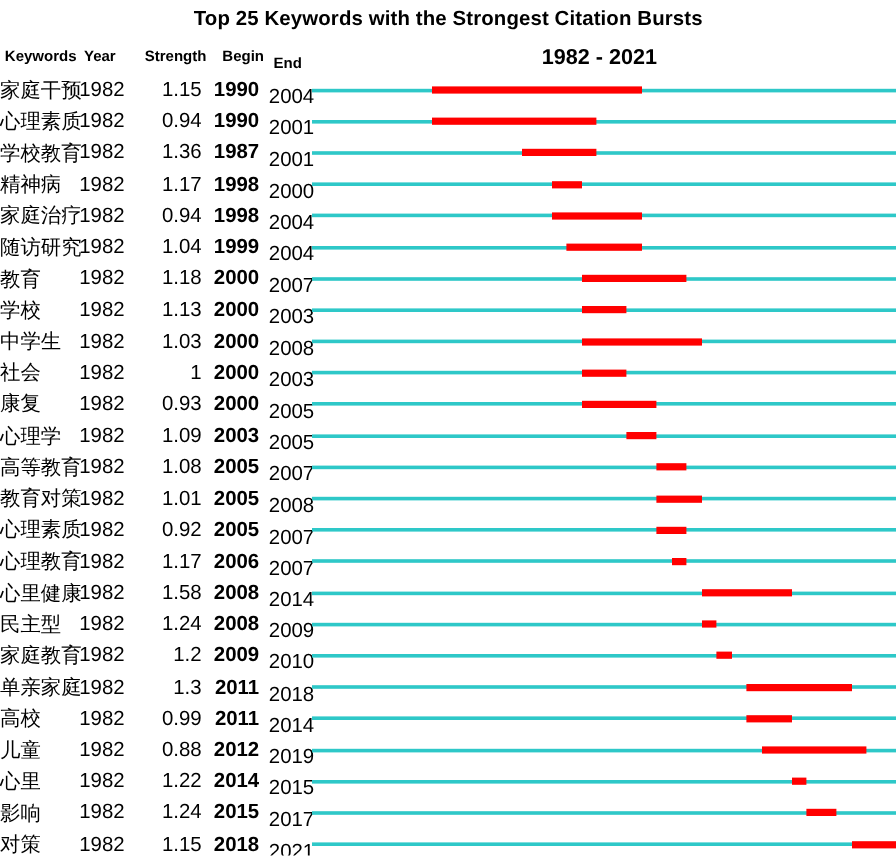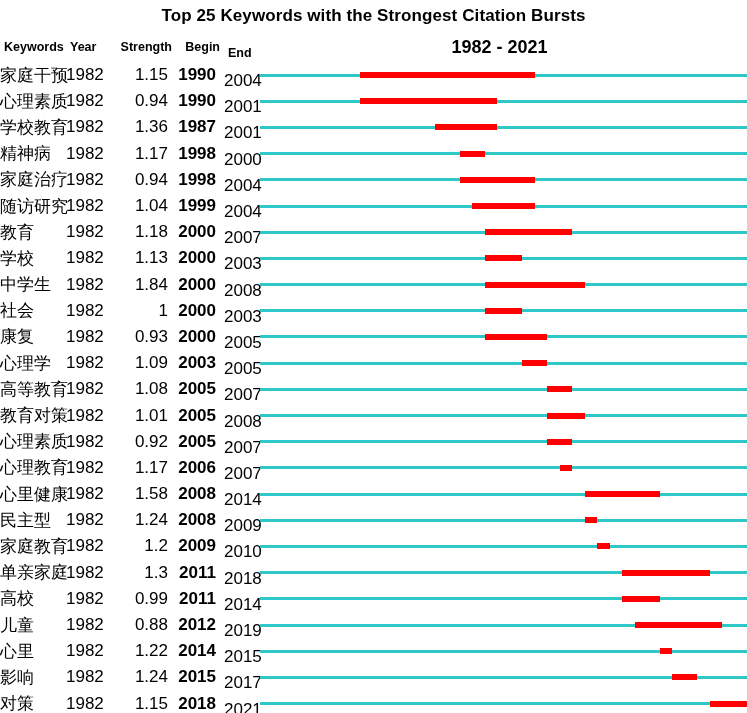--- a/index.html
+++ b/index.html
@@ -227,21 +227,21 @@
       <div class="col-timeline">
         <div class="track">
           <div class="baseline" style="background: rgb(46, 200, 200);"></div>
           <div class="burst" style="background: rgb(255, 0, 0); left: 46.1538%; width: 7.69231%;"></div>
         </div>
       </div>
     </div>
     <div class="row">
       <div class="col-keyword">中学生</div>
       <div class="col-year">1982</div>
-      <div class="col-strength">1.84</div>
+      <div class="col-strength">1.03</div>
       <div class="col-begin">2000</div>
       <div class="col-end">2008</div>
       <div class="col-timeline">
         <div class="track">
           <div class="baseline" style="background: rgb(46, 200, 200);"></div>
           <div class="burst" style="background: rgb(255, 0, 0); left: 46.1538%; width: 20.5128%;"></div>
         </div>
       </div>
     </div>
     <div class="row">

